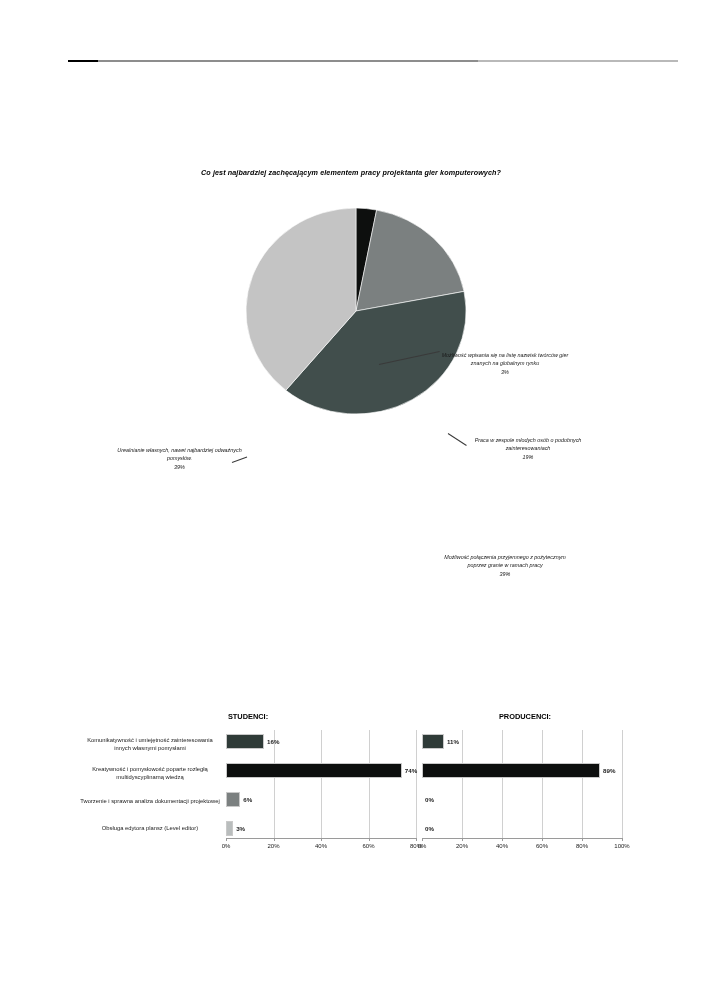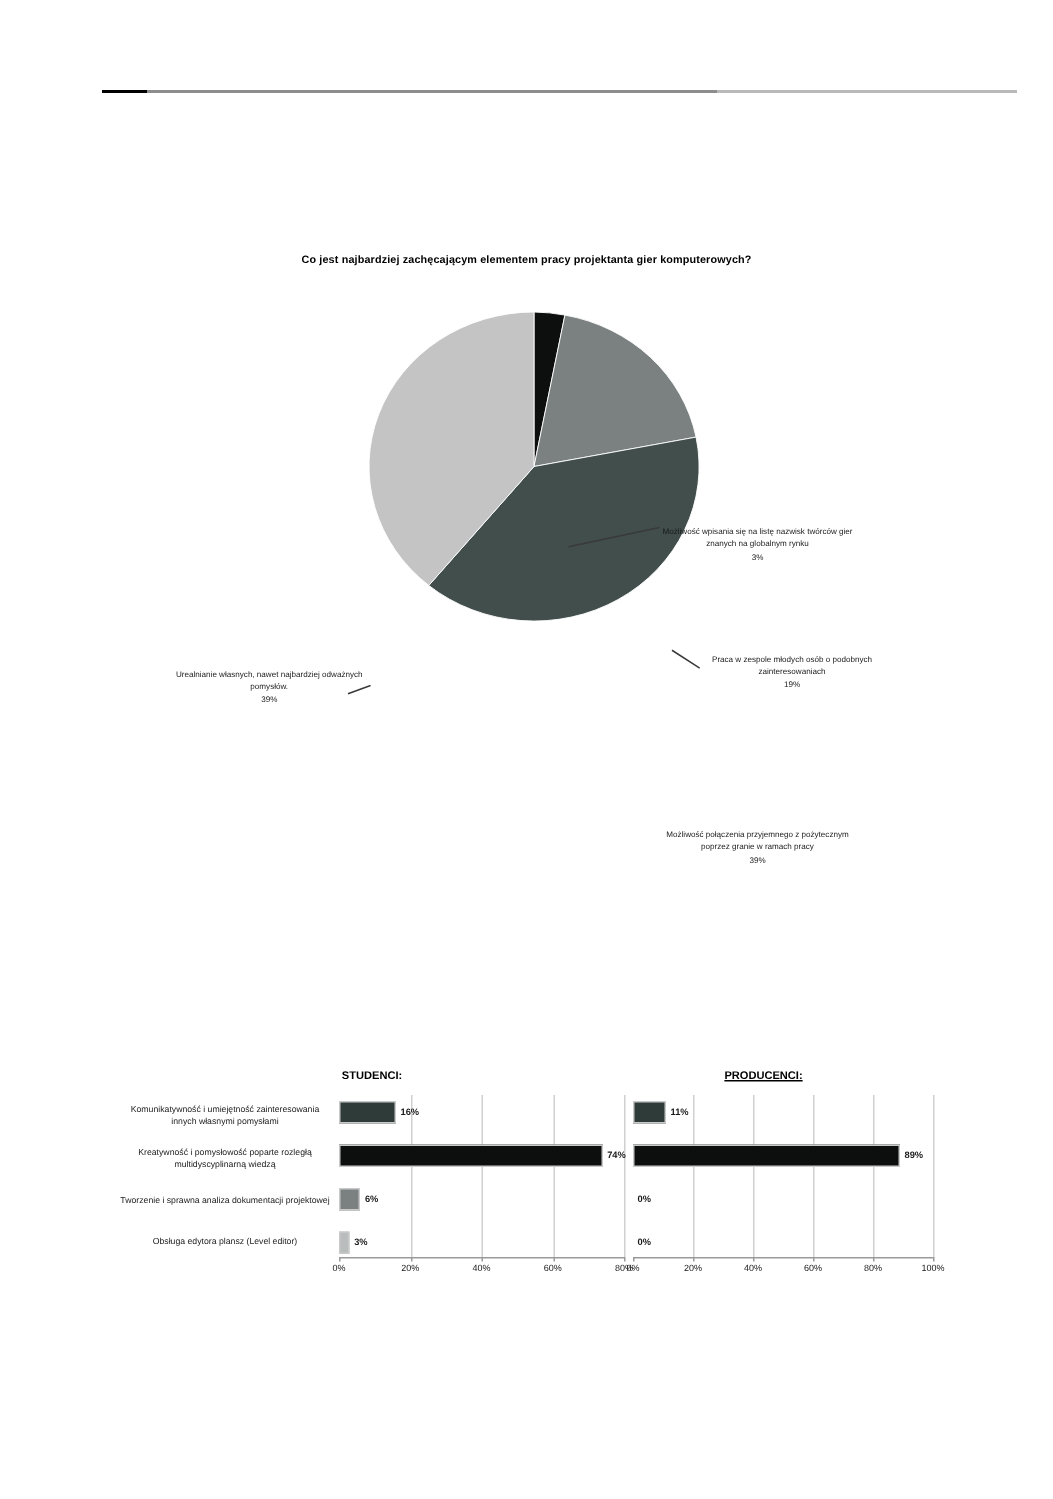--- a/index.html
+++ b/index.html
@@ -35,20 +35,21 @@
         #b9b9b9 410px, #b9b9b9 610px);
   }
 
   
   .pie-figure {
     position: absolute;
     left: 0px;
     top: 168px;
     width: 614px;
     height: 270px;
+    font-style: italic;
   }
   .pie-title {
     position: absolute;
     left: 0;
     top: 0;
     width: 702px;
     text-align: center;
     font-size: 7.2px;
     font-weight: bold;
     letter-spacing: .1px;
@@ -102,21 +103,21 @@
   }
   .panel-heading {
     position: absolute;
     top: 24px;
     font-size: 7.4px;
     font-weight: bold;
     color: #000;
     text-align: center;
   }
   .head-students { left: 168px; width: 160px; }
-  .head-producers { left: 414px; width: 190px; text-decoration: underline; }
+  .head-producers { left: 430px; width: 190px; }
 
   .cat-labels {
     position: absolute;
     left: 78px;
     top: 42px;
     width: 144px;
     height: 130px;
   }
   .cat {
     position: absolute;

